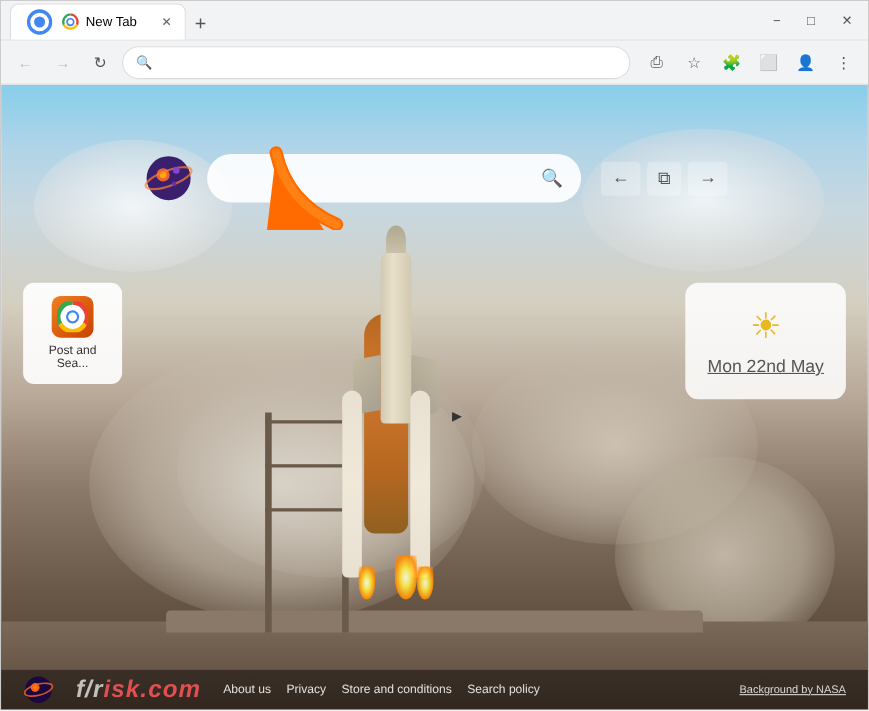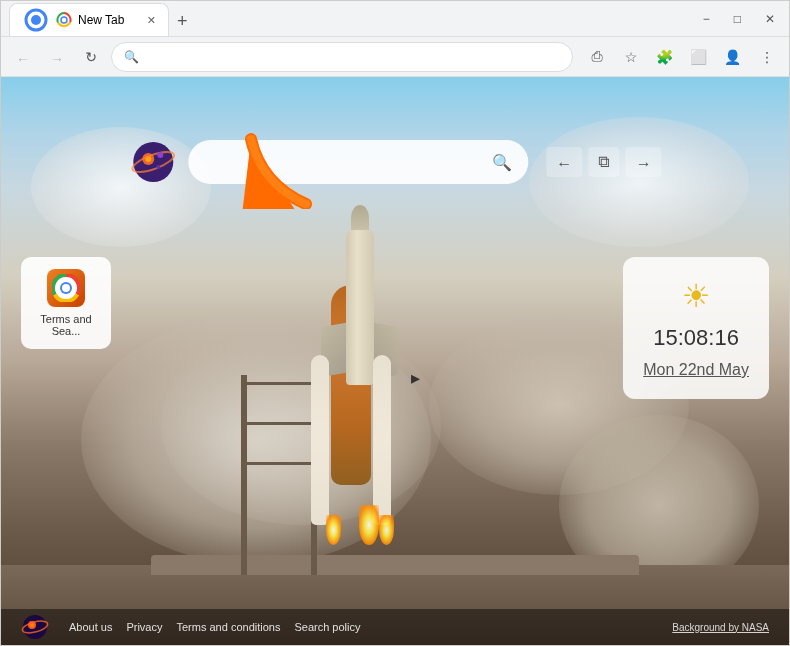--- a/index.html
+++ b/index.html
@@ -437,44 +437,44 @@
         <div class="shortcut-icon">
           <svg width="28" height="28" viewBox="0 0 28 28">
             <circle cx="14" cy="14" r="13" fill="#fff"></circle>
             <path d="M14 1 A13 13 0 0 1 25.26 20.5" stroke="#ea4335" stroke-width="4" fill="none"></path>
             <path d="M25.26 20.5 A13 13 0 0 1 2.74 20.5" stroke="#fbbc04" stroke-width="4" fill="none"></path>
             <path d="M2.74 20.5 A13 13 0 0 1 14 1" stroke="#34a853" stroke-width="4" fill="none"></path>
             <circle cx="14" cy="14" r="6" fill="#4285f4"></circle>
             <circle cx="14" cy="14" r="4" fill="white"></circle>
           </svg>
         </div>
-        <span class="shortcut-label">Terms and Sea...</span>
+        <span class="shortcut-label">Post and Sea...</span>
       </div>
     </div>
 
     <div class="clock-widget">
       <span class="sun-icon">☀</span>
-      <span class="clock-time">15:08:16</span>
       <span class="clock-date">Mon 22nd May</span>
     </div>
 
     <div class="cursor-overlay">▸</div>
 
     <div class="footer-bar">
 
       <div style="width:28px;height:28px;">
         <svg width="28" height="28" viewBox="0 0 28 28">
           <circle cx="14" cy="14" r="12" fill="#1a0840"></circle>
           <circle cx="11" cy="12" r="4" fill="#ff5522"></circle>
           <circle cx="11" cy="12" r="2" fill="#ff8800"></circle>
           <ellipse cx="14" cy="14" rx="13" ry="5" fill="none" stroke="#ff6622" stroke-width="1.5" transform="rotate(-15 14 14)" opacity="0.8"></ellipse>
         </svg>
       </div>
+      <span class="footer-brand">f/r<span>isk.com</span></span>
       <div class="footer-links">
         <span class="footer-link">About us</span>
         <span class="footer-link">Privacy</span>
-        <span class="footer-link">Terms and conditions</span>
+        <span class="footer-link">Store and conditions</span>
         <span class="footer-link">Search policy</span>
       </div>
       <span class="footer-right">Background by NASA</span>
     </div>
   </div>
 </div>
 
 </body></html>

